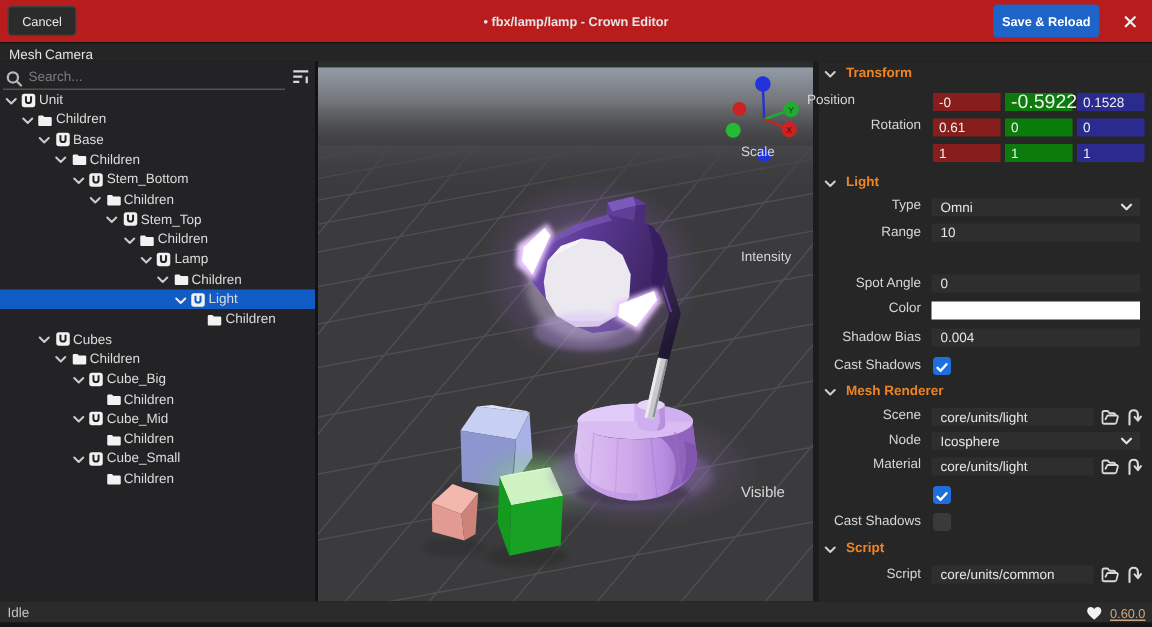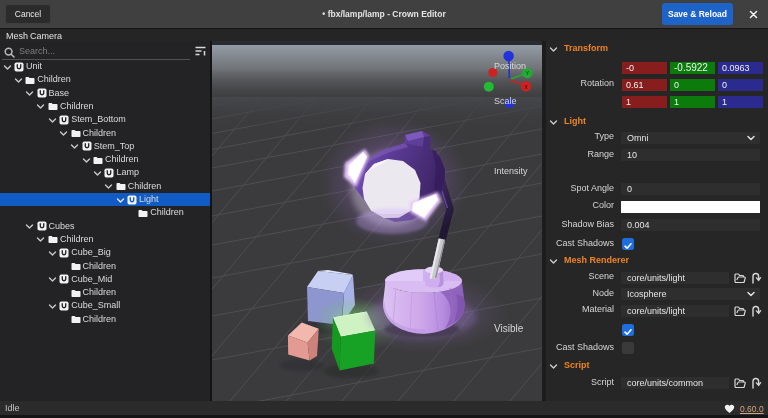--- a/index.html
+++ b/index.html
@@ -1,18 +1,18 @@
 <!DOCTYPE html>
 <html><head><meta charset="utf-8"><style>
 * { margin:0; padding:0; box-sizing:border-box; }
 body { width:768px; height:418px; font-family:"Liberation Sans", sans-serif; background:#1b1b1b; overflow:hidden; position:relative; }
 </style></head>
 <body>
 
-<div style="position:absolute;left:0;top:0;width:768px;height:28px;background:#404040">
+<div style="position:absolute;left:0;top:0;width:768px;height:28px;background:#b91c1c">
   <div style="position:absolute;left:5px;top:4px;width:46px;height:20px;background:#2b2b2b;border:1px solid #3e3e3e;border-radius:3px;text-align:center;font-size:8.5px;line-height:18px;color:#e8e8e8">Cancel</div>
   <div style="position:absolute;left:0;top:9px;width:768px;text-align:center;font-size:8.5px;font-weight:bold;color:#e4e4e4">• fbx/lamp/lamp - Crown Editor</div>
   <div style="position:absolute;left:662px;top:3px;width:71px;height:22px;background:#1d63c8;border-radius:3px;text-align:center;font-size:8.5px;font-weight:bold;line-height:22px;color:#ffffff">Save &amp; Reload</div>
   <svg width="9" height="9" viewBox="0 0 9 9" style="position:absolute;left:749px;top:10px">
       <path d="M1.5 1.5 L7.5 7.5 M7.5 1.5 L1.5 7.5" stroke="#f0f0f0" stroke-width="1.5" stroke-linecap="round"></path>
     </svg>
 </div>
 
 <div style="position:absolute;left:0;top:28px;width:768px;height:13px;background:#252526;border-top:1px solid #141414">
   <span style="position:absolute;left:6px;top:1px;font-size:9px;color:#e2e2e2;line-height:12px">Mesh</span>
@@ -452,24 +452,24 @@
 
 <div style="position:absolute;left:210px;top:41px;width:2px;height:360px;background:#131313"></div>
 <div style="position:absolute;left:542px;top:41px;width:4px;height:360px;background:#1c1c1d"></div>
 
 <div style="position:absolute;left:546px;top:41px;width:222px;height:360px;background:#262627"></div>
 <div style="position:absolute;left:0;top:0;width:768px;height:418px;pointer-events:none">
 <svg width="9" height="9" viewBox="0 0 9 9" style="position:absolute;left:549px;top:45.0px">
       <path d="M1.5 3 L4.5 6 L7.5 3" fill="none" stroke="#cccccc" stroke-width="1.4" stroke-linecap="round" stroke-linejoin="round"></path>
     </svg>
     <div style="position:absolute;left:564px;top:43.0px;font-size:9px;font-weight:bold;color:#ee8422">Transform</div>
-<div style="position:absolute;left:494px;top:61.0px;width:120px;text-align:left;font-size:9px;color:#d6d6d6">Position</div>
+<div style="position:absolute;left:494px;top:61.0px;width:120px;text-align:center;font-size:9px;color:#d6d6d6">Position</div>
 <div style="position:absolute;left:622px;top:61.5px;width:44.5px;height:12px;background:#871d1d;font-size:9px;color:#f0f0f0;line-height:12px;padding-left:4px;box-sizing:border-box">-0</div>
-    <div style="position:absolute;left:670px;top:61.5px;width:44.5px;height:12px;background:#0b7b0b;font-size:10px;color:#f0f0f0;line-height:12px;padding-left:4px;box-sizing:border-box">-0.5922</div>
-    <div style="position:absolute;left:718px;top:61.5px;width:44.5px;height:12px;background:#2b2b8f;font-size:9px;color:#f0f0f0;line-height:12px;padding-left:4px;box-sizing:border-box">0.0963</div>
+    <div style="position:absolute;left:670px;top:61.5px;width:44.5px;height:12px;background:#0b7b0b;font-size:13px;color:#f0f0f0;line-height:12px;padding-left:4px;box-sizing:border-box">-0.5922</div>
+    <div style="position:absolute;left:718px;top:61.5px;width:44.5px;height:12px;background:#2b2b8f;font-size:9px;color:#f0f0f0;line-height:12px;padding-left:4px;box-sizing:border-box">0.1528</div>
 <div style="position:absolute;left:494px;top:78.3px;width:120px;text-align:right;font-size:9px;color:#d6d6d6">Rotation</div>
 <div style="position:absolute;left:622px;top:78.8px;width:44.5px;height:12px;background:#871d1d;font-size:9px;color:#f0f0f0;line-height:12px;padding-left:4px;box-sizing:border-box">0.61</div>
     <div style="position:absolute;left:670px;top:78.8px;width:44.5px;height:12px;background:#0b7b0b;font-size:9px;color:#f0f0f0;line-height:12px;padding-left:4px;box-sizing:border-box">0</div>
     <div style="position:absolute;left:718px;top:78.8px;width:44.5px;height:12px;background:#2b2b8f;font-size:9px;color:#f0f0f0;line-height:12px;padding-left:4px;box-sizing:border-box">0</div>
 <div style="position:absolute;left:494px;top:95.5px;width:120px;text-align:left;font-size:9px;color:#d6d6d6">Scale</div>
 <div style="position:absolute;left:622px;top:96.0px;width:44.5px;height:12px;background:#871d1d;font-size:9px;color:#f0f0f0;line-height:12px;padding-left:4px;box-sizing:border-box">1</div>
     <div style="position:absolute;left:670px;top:96.0px;width:44.5px;height:12px;background:#0b7b0b;font-size:9px;color:#f0f0f0;line-height:12px;padding-left:4px;box-sizing:border-box">1</div>
     <div style="position:absolute;left:718px;top:96.0px;width:44.5px;height:12px;background:#2b2b8f;font-size:9px;color:#f0f0f0;line-height:12px;padding-left:4px;box-sizing:border-box">1</div>
 <svg width="9" height="9" viewBox="0 0 9 9" style="position:absolute;left:549px;top:117.5px">
       <path d="M1.5 3 L4.5 6 L7.5 3" fill="none" stroke="#cccccc" stroke-width="1.4" stroke-linecap="round" stroke-linejoin="round"></path>

